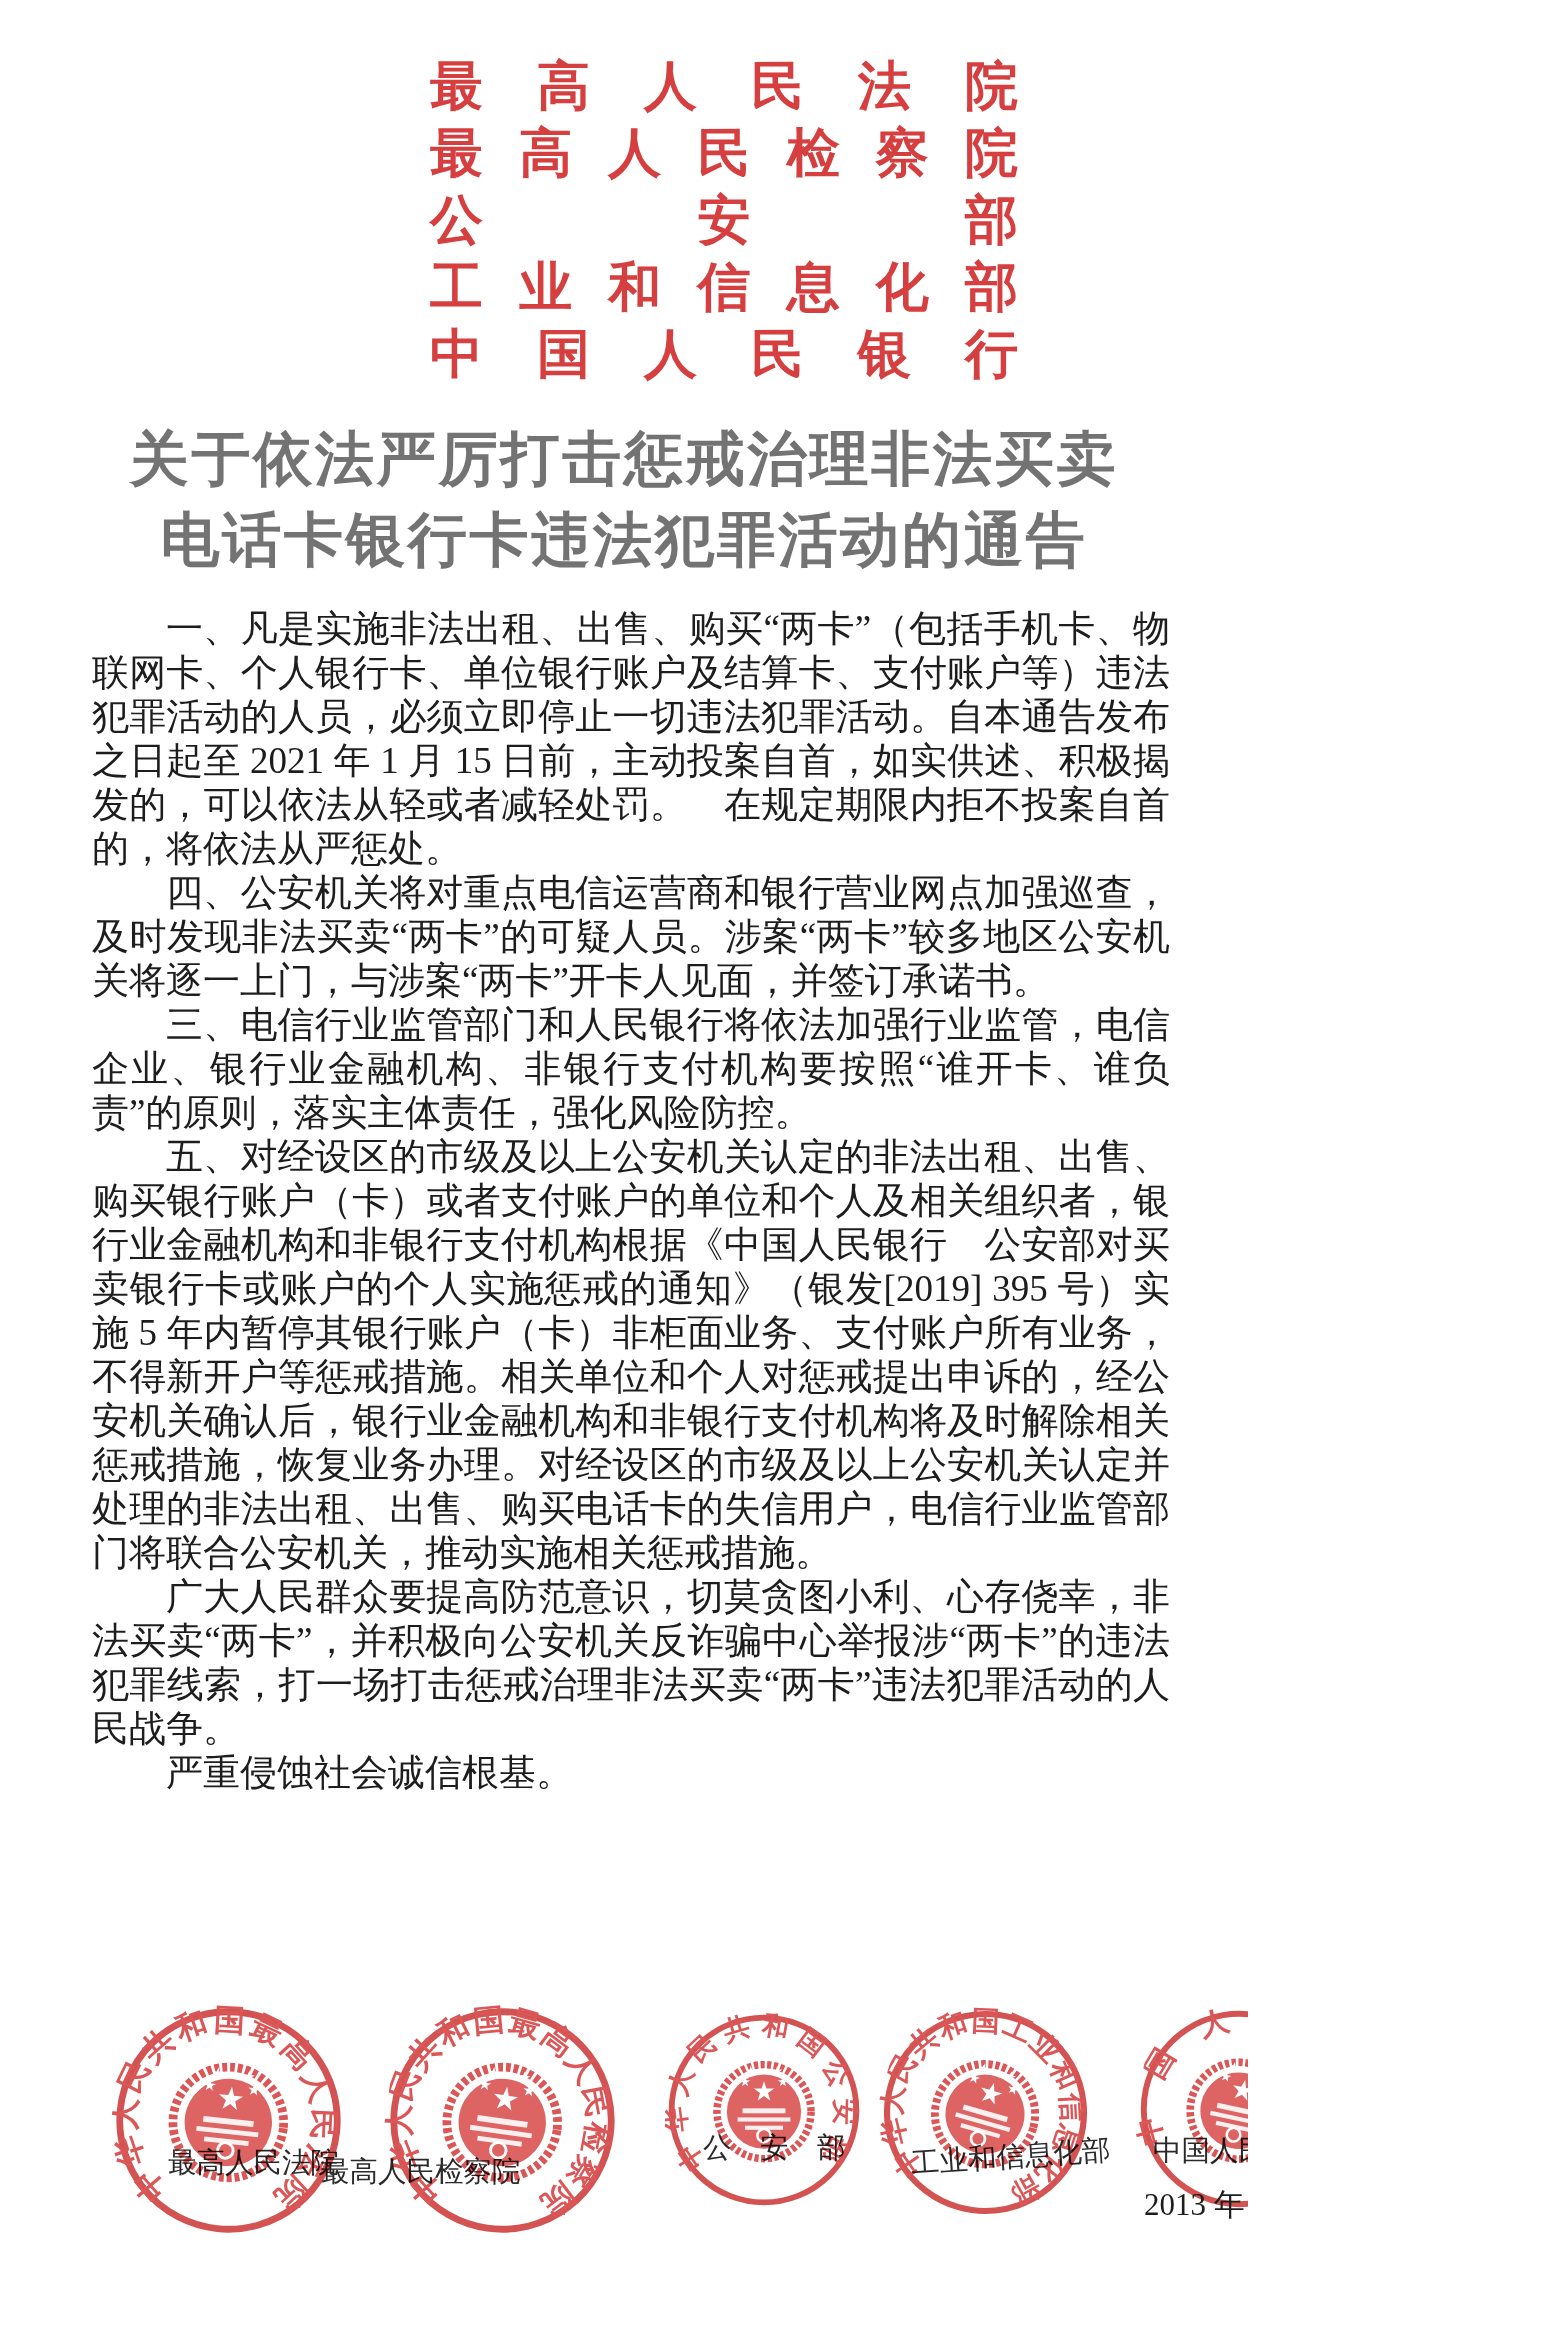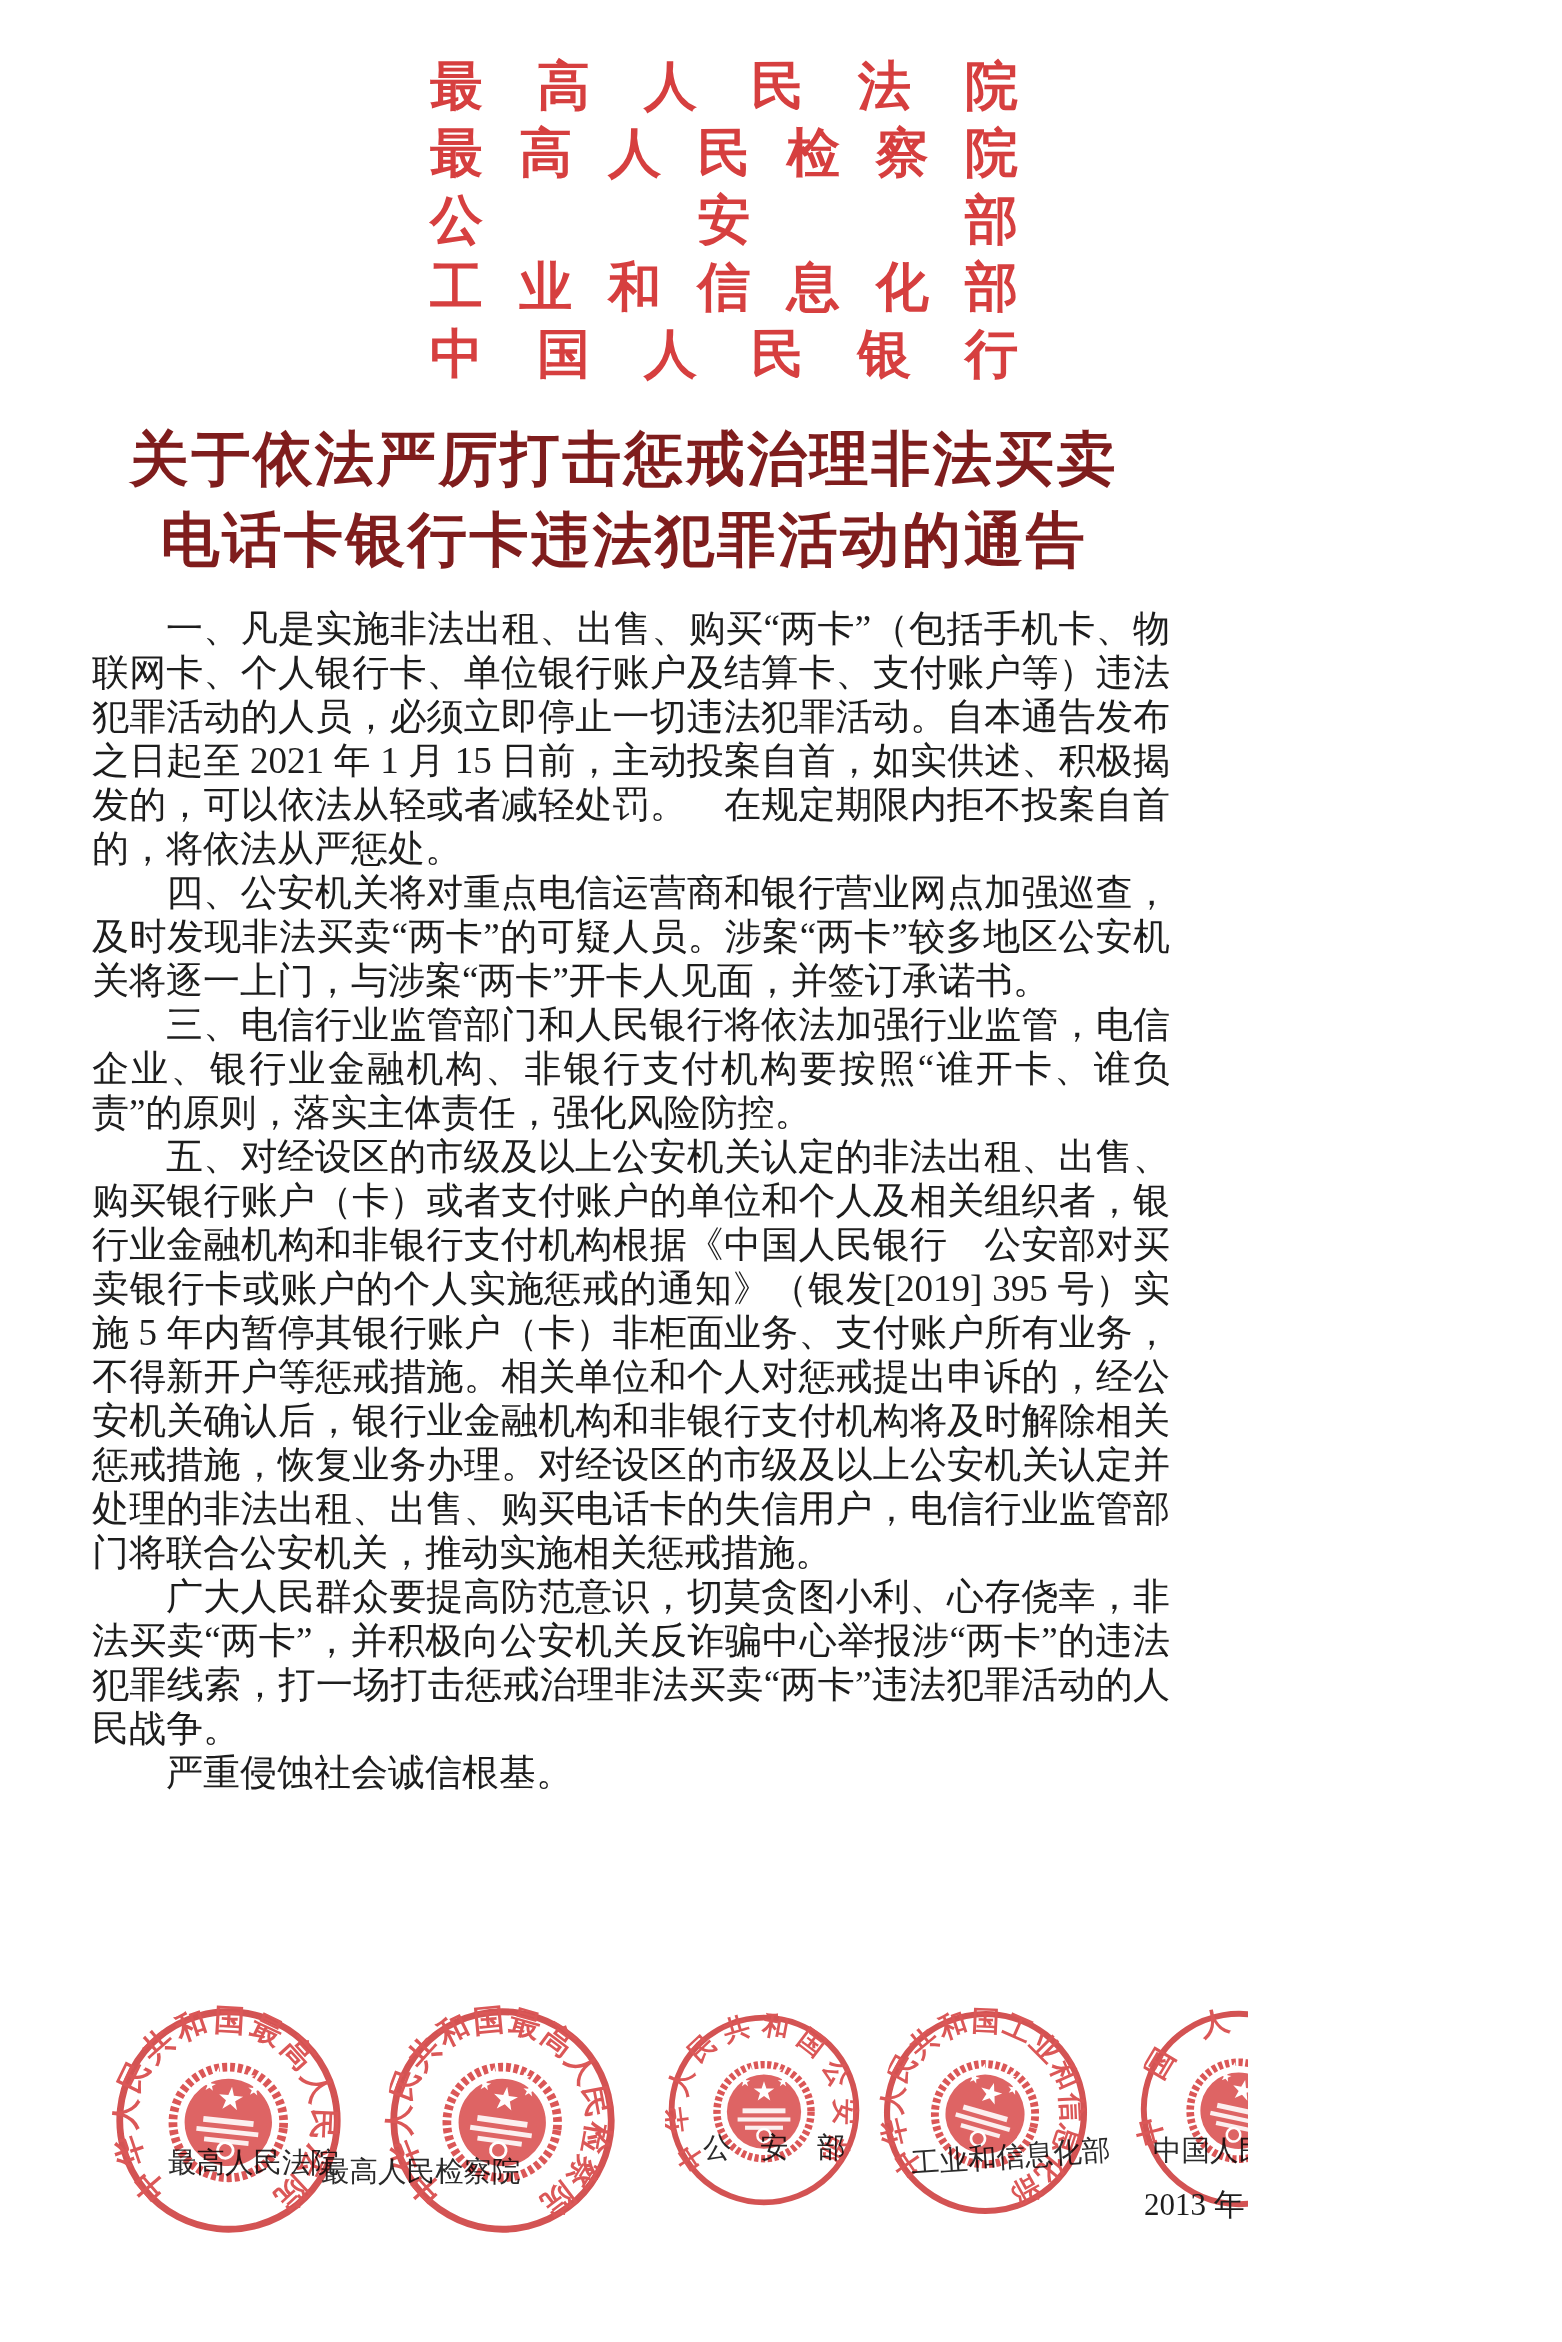--- a/index.html
+++ b/index.html
@@ -10,21 +10,21 @@
   
   .gov-header{width:588px;margin:53px 0 0 430px;}
   .agency{
     font-size:53px;line-height:67px;font-weight:bold;color:#d63f3f;
     text-align:justify;text-align-last:justify;
   }
   
   .doc-title{
     margin-top:31px;text-align:center;
     font-family:"Liberation Sans","DejaVu Sans",sans-serif;font-weight:bold;
-    font-size:59px;line-height:81px;color:#7f1d1d;letter-spacing:2.8px;
+    font-size:59px;line-height:81px;color:#737373;letter-spacing:2.8px;
   }
   
   .body-text{margin:26px 78px 0 92px;font-size:37px;line-height:44px;text-align:justify;}
   .body-text p{margin:0;text-indent:2em;}
   
   .seal-label{position:absolute;font-size:28.5px;color:#2a2a2a;white-space:nowrap;z-index:1;}
   .l1{left:168px;top:2144px;}
   .l2{left:321px;top:2153px;}
   .l3{left:703px;top:2129px;}
   .l4{left:911px;top:2138px;transform:rotate(-4deg);}

